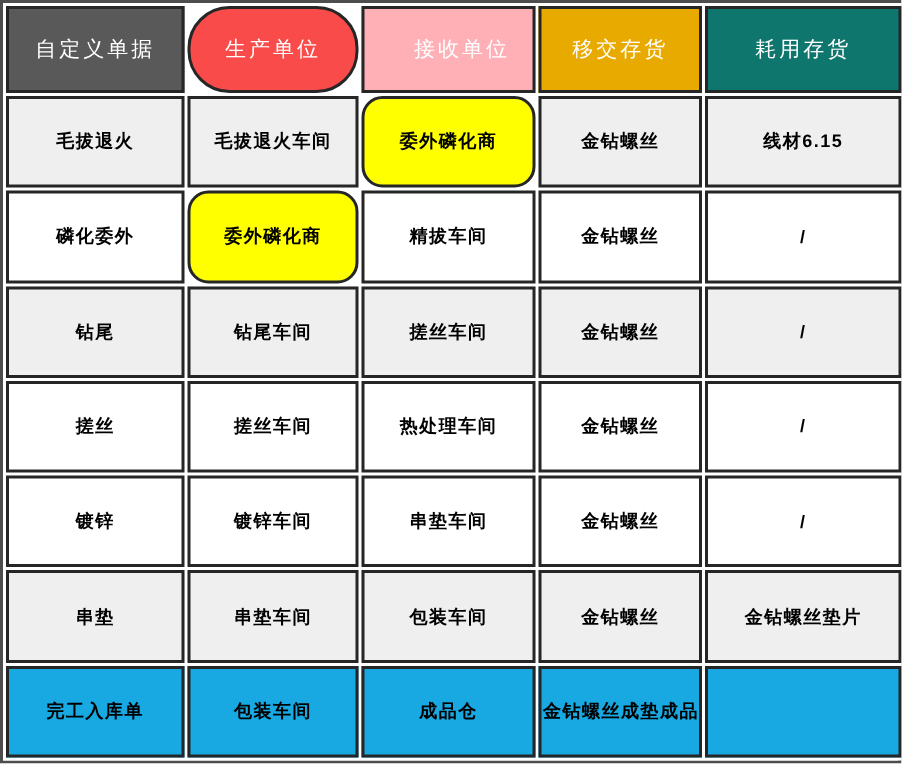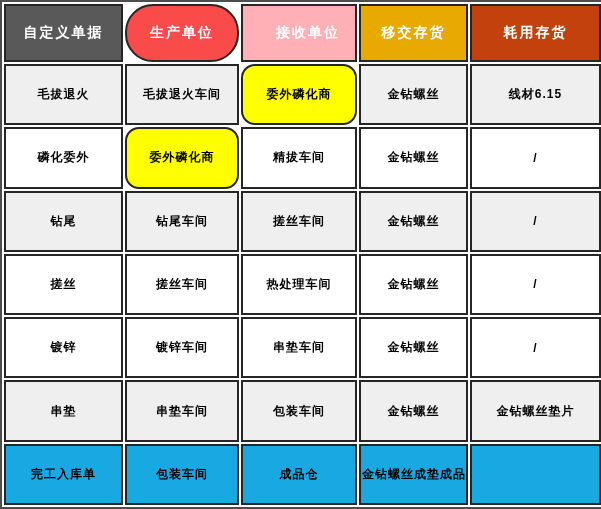--- a/index.html
+++ b/index.html
@@ -20,21 +20,21 @@
     width: 100%;
     height: 100%;
     border-collapse: separate;
     border-spacing: 2px;
     background: #ffffff;
   }
   table.process-table th {
     height: 54px;
     border: 2px solid var(--cell-border, #262626);
     color: #ffffff;
-    font-weight: bold;
+    font-weight: normal;
     font-size: 14px;
     letter-spacing: 2px;
     text-align: center;
     vertical-align: middle;
     padding: 0 2px;
     overflow: hidden;
     white-space: nowrap;
   }
   table.process-table td {
     height: 37px;
@@ -65,21 +65,21 @@
       <col style="width:116px">
       <col style="width:109px">
       <col style="width:131px">
     </colgroup>
     <thead>
         <tr>
           <th style="background: rgb(89, 89, 89);">自定义单据</th>
           <th style="background: rgb(250, 75, 75); border-radius: 28px;">生产单位</th>
           <th style="background: rgb(255, 176, 183); padding-left: 20px;">接收单位</th>
           <th style="background: rgb(233, 170, 0);">移交存货</th>
-          <th style="background: #c2410c;">耗用存货</th>
+          <th style="background: #0f766e;">耗用存货</th>
         </tr>
       </thead>
     <tbody>
         <tr class="shade">
           <td>毛拔退火</td>
           <td>毛拔退火车间</td>
           <td class="hl">委外磷化商</td>
           <td>金钻螺丝</td>
           <td>线材6.15</td>
         </tr>

